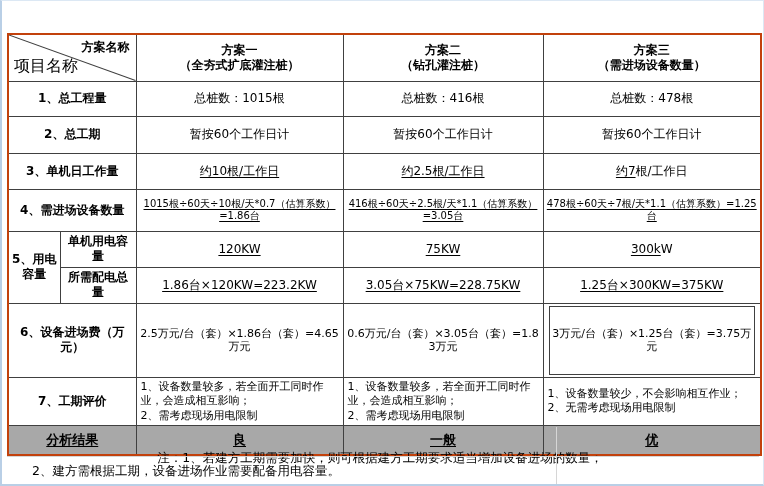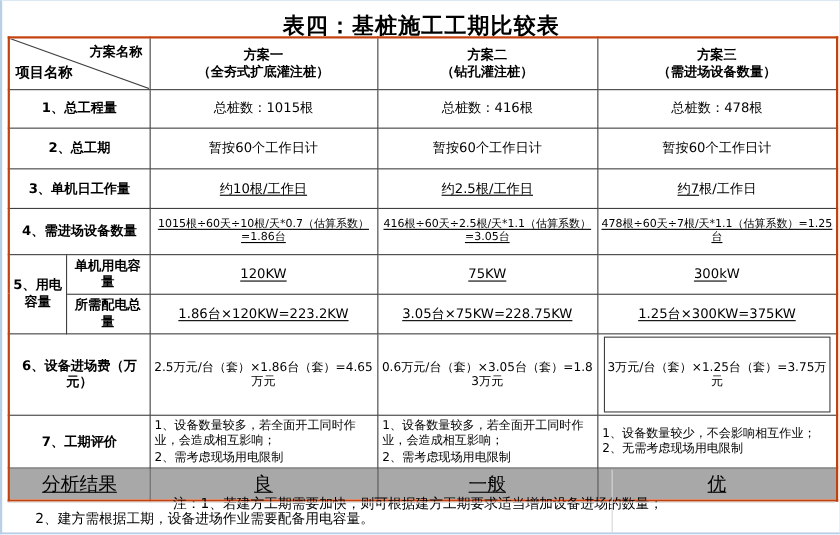--- a/index.html
+++ b/index.html
@@ -21,40 +21,39 @@
   table.cmp td{
     border:1px solid #404040;text-align:center;vertical-align:middle;
     font-size:12px;padding:1px 3px;word-break:break-all;line-height:1.25;
     overflow:hidden;
   }
   td.lbl{font-weight:bold;font-size:13px;}
   td.schm{font-weight:bold;font-size:13px;line-height:1.5;font-family:Liberation Serif, serif;}
   td.corner{position:relative;padding:0;}
   .corner svg{position:absolute;left:0;top:0;width:100%;height:100%;}
   .c-top{position:absolute;top:5px;right:6px;font-weight:bold;font-size:12px;}
-  .c-bot{position:absolute;bottom:5px;left:5px;font-weight:bold;font-size:13px;}
+  .c-bot{position:absolute;bottom:5px;left:5px;font-weight:normal;font-size:16px;}
   tr.r4 td.dat{font-size:10px;}
   tr.r6 td.dat{font-size:11px;}
   tr.r7 td.dat{font-size:11px;text-align:left;vertical-align:middle;line-height:1.3;padding:2px 4px;}
   .u{text-decoration:underline;text-underline-offset:2px;}
-  tr.an td{background:#a8a8a8;font-weight:normal;font-size:17px;margin-top:38px;}
+  tr.an td{background:#a8a8a8;font-weight:bold;font-size:13px;margin-top:38px;}
   .inner-box{border:1px solid #404040;margin:1px 2px;padding:20px 1px;text-align:center;}
   .notes{position:absolute;left:8px;width:740px;font-size:12.5px;line-height:1.3;}
   #note1{top:449px;text-align:center;}
   #note2{top:462px;padding-left:22px;}
   .gl{position:absolute;background:#d6d6d6;}
   .gl-h{top:455px;left:5px;width:752px;height:1px;}
   .gl-v{left:554px;top:426px;width:1px;height:59px;}
 </style>
 </head>
 <body>
 
 <div id="page">
 
-  <div class="title">表四：基桩施工工期比较表</div>
 
   <table class="cmp">
     <colgroup>
       <col style="width:52px">
         <col style="width:76px">
         <col style="width:207px">
         <col style="width:200px">
         <col style="width:218px">
     </colgroup>
 

